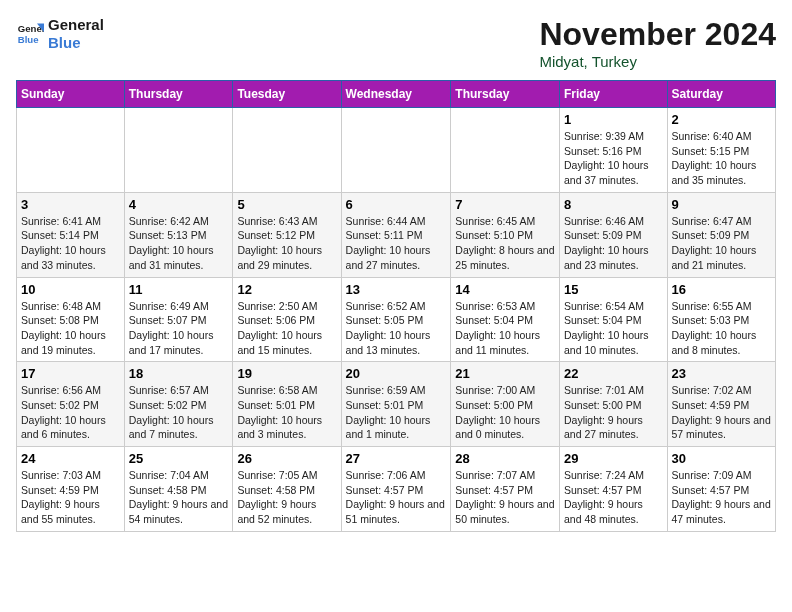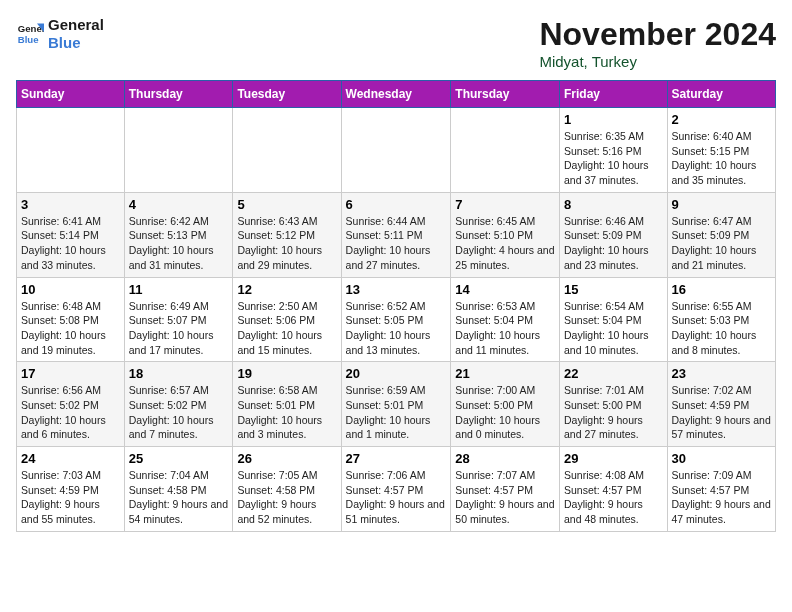--- a/index.html
+++ b/index.html
@@ -114,21 +114,21 @@
   </thead>
   <tbody id="calendar-body">
   <tr>
         <td class="empty-cell"></td>
         <td class="empty-cell"></td>
         <td class="empty-cell"></td>
         <td class="empty-cell"></td>
         <td class="empty-cell"></td>
         <td>
           <div class="day-number">1</div>
-          <div class="cell-text">Sunrise: 6:35 AM</div>
+          <div class="cell-text">Sunrise: 9:39 AM</div>
           <div class="cell-text">Sunset: 5:16 PM</div>
           <div class="cell-text">Daylight: 10 hours and 37 minutes.</div>
         </td>
         <td>
           <div class="day-number">2</div>
           <div class="cell-text">Sunrise: 6:40 AM</div>
           <div class="cell-text">Sunset: 5:15 PM</div>
           <div class="cell-text">Daylight: 10 hours and 35 minutes.</div>
         </td>
       </tr>
@@ -154,21 +154,21 @@
         <td>
           <div class="day-number">6</div>
           <div class="cell-text">Sunrise: 6:44 AM</div>
           <div class="cell-text">Sunset: 5:11 PM</div>
           <div class="cell-text">Daylight: 10 hours and 27 minutes.</div>
         </td>
         <td>
           <div class="day-number">7</div>
           <div class="cell-text">Sunrise: 6:45 AM</div>
           <div class="cell-text">Sunset: 5:10 PM</div>
-          <div class="cell-text">Daylight: 4 hours and 25 minutes.</div>
+          <div class="cell-text">Daylight: 8 hours and 25 minutes.</div>
         </td>
         <td>
           <div class="day-number">8</div>
           <div class="cell-text">Sunrise: 6:46 AM</div>
           <div class="cell-text">Sunset: 5:09 PM</div>
           <div class="cell-text">Daylight: 10 hours and 23 minutes.</div>
         </td>
         <td>
           <div class="day-number">9</div>
           <div class="cell-text">Sunrise: 6:47 AM</div>
@@ -290,21 +290,21 @@
           <div class="cell-text">Daylight: 9 hours and 51 minutes.</div>
         </td>
         <td>
           <div class="day-number">28</div>
           <div class="cell-text">Sunrise: 7:07 AM</div>
           <div class="cell-text">Sunset: 4:57 PM</div>
           <div class="cell-text">Daylight: 9 hours and 50 minutes.</div>
         </td>
         <td>
           <div class="day-number">29</div>
-          <div class="cell-text">Sunrise: 4:08 AM</div>
+          <div class="cell-text">Sunrise: 7:24 AM</div>
           <div class="cell-text">Sunset: 4:57 PM</div>
           <div class="cell-text">Daylight: 9 hours and 48 minutes.</div>
         </td>
         <td>
           <div class="day-number">30</div>
           <div class="cell-text">Sunrise: 7:09 AM</div>
           <div class="cell-text">Sunset: 4:57 PM</div>
           <div class="cell-text">Daylight: 9 hours and 47 minutes.</div>
         </td>
       </tr>

